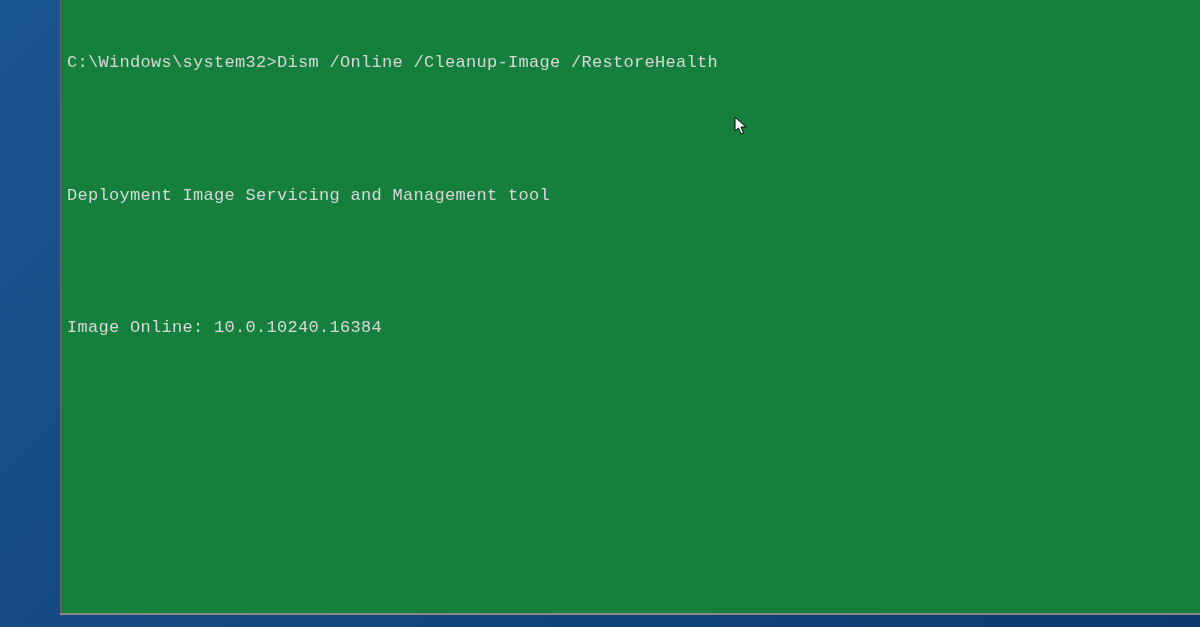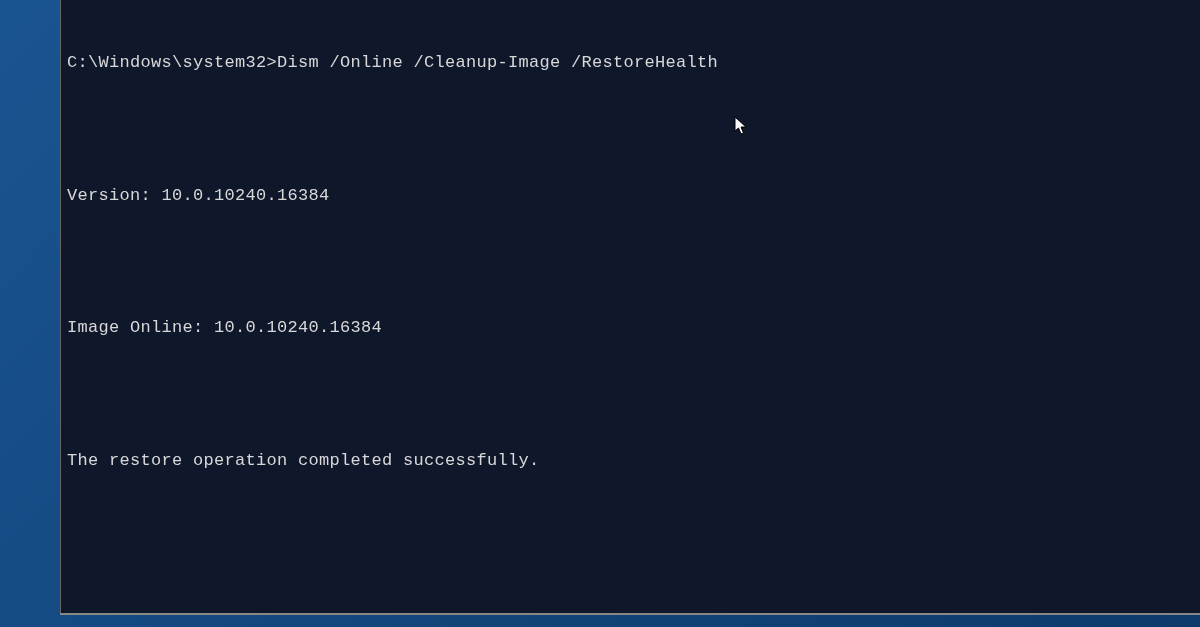--- a/index.html
+++ b/index.html
@@ -9,21 +9,21 @@
       background: linear-gradient(135deg, #1a5490 0%, #0d3a6b 100%);
       overflow: hidden;
       position: relative;
     }
     .terminal-window {
       position: absolute;
       left: 60px;
       top: 0;
       width: 1140px;
       height: 615px;
-      background: #0f172a;
+      background: #15803d;
       border: 1px solid #666;
       border-right: none;
       border-top: none;
     }
     .terminal-content {
       padding: 8px 6px;
       font-family: 'Consolas', 'Courier New', monospace;
       font-size: 17px;
       color: #d8d8d8;
       line-height: 1.3;
@@ -52,25 +52,24 @@
       background: #888;
     }
   </style>
 </head>
 <body>
 
 <div class="terminal-window">
   <div class="terminal-content">
     <div class="terminal-line"><span>C:\Windows\system32&gt;</span><span>Dism /Online /Cleanup-Image /RestoreHealth</span></div>
     <div class="terminal-line"></div>
-    <div class="terminal-line">Version: 10.0.10240.16384</div>
+    <div class="terminal-line">Deployment Image Servicing and Management tool</div>
     <div class="terminal-line"></div>
     <div class="terminal-line">Image Online: 10.0.10240.16384</div>
     <div class="terminal-line"></div>
-    <div class="terminal-line">The restore operation completed successfully.</div>
     
     
     
     
     
     
     
     
     
     

